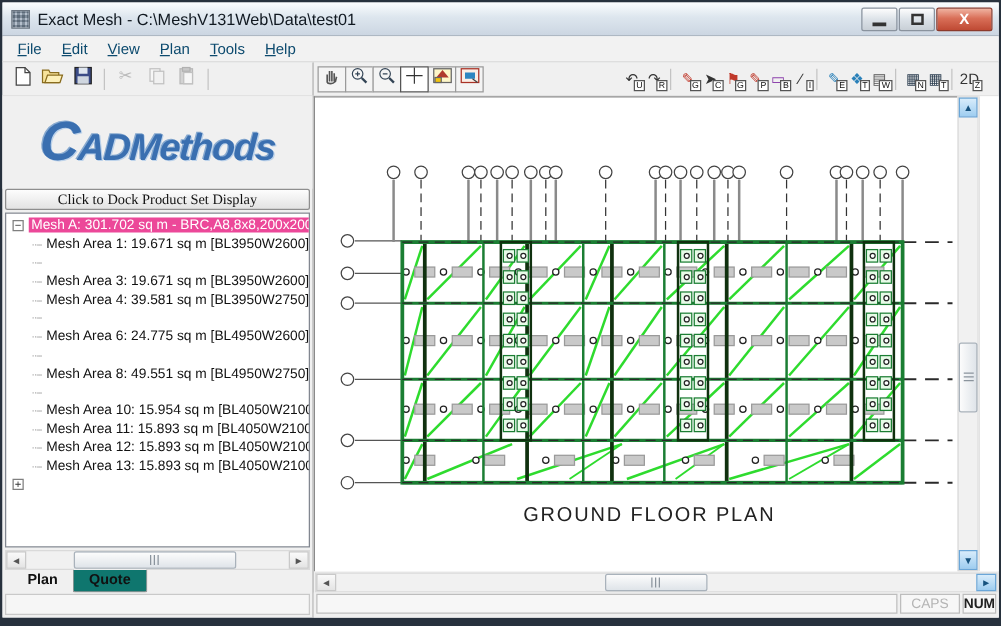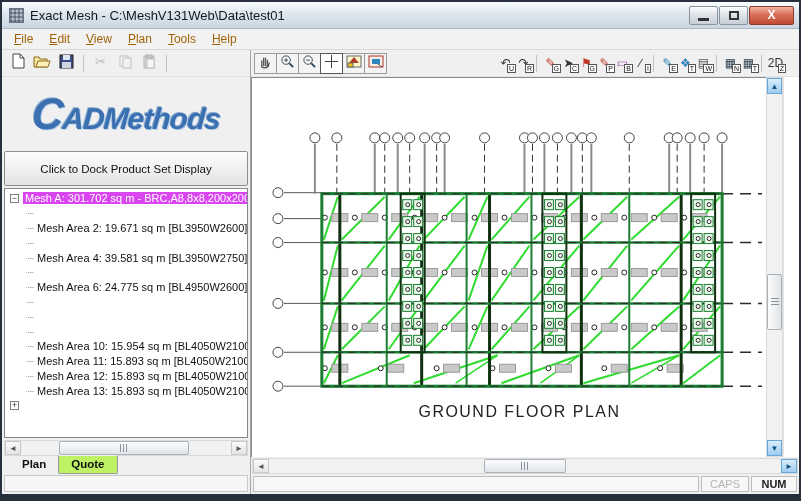--- a/index.html
+++ b/index.html
@@ -11,76 +11,76 @@
   .title-icon{width:15px;height:15px;flex:none;border:1px solid #6a7480;background:
     repeating-linear-gradient(0deg,#9aa5b0 0 2px,#d7dde4 2px 4px),
     repeating-linear-gradient(90deg,#9aa5b0 0 2px,#d7dde4 2px 4px);background-blend-mode:multiply}
   .title-text{font-size:13px;color:#101820;white-space:nowrap}
   .win-btns{margin-left:auto;display:flex;align-items:flex-start}
   .win-btn{width:29px;height:19px;border:1px solid #8a939e;background:linear-gradient(#fdfdfd,#dce2e8 50%,#c8cfd6);display:flex;align-items:center;justify-content:center;font-size:10px;color:#333;border-radius:2px;margin-left:1px}
   .win-btn.close{width:45px;background:linear-gradient(#f0b3a1,#d96f58 45%,#bf4a34);border-color:#8c3a2b;color:#fff;font-weight:bold;font-size:12px}
   .minimize-glyph{width:11px;height:3px;background:#333;margin-top:8px}
   .maximize-glyph{width:10px;height:9px;border:2px solid #333}
   
-  .menubar{height:21px;flex:none;background:#f2f2f2;display:flex;align-items:flex-end;padding-left:4px;border-bottom:1px solid #d8d8d8;font-size:12px;color:#a16207}
+  .menubar{height:21px;flex:none;background:#f2f2f2;display:flex;align-items:flex-end;padding-left:4px;border-bottom:1px solid #d8d8d8;font-size:12px;color:#0c4a6e}
   .menu-item{padding:3px 8px}
   
   .main{flex:1;display:flex;min-height:0}
   .left{width:249px;flex:none;border-right:1px solid #a6a6a6;display:flex;flex-direction:column;background:#f0f0f0}
   .file-toolbar{height:27px;flex:none;display:flex;align-items:center;padding:0 5px;gap:2px;border-bottom:1px solid #e2e2e2}
   .tb-btn{width:22px;height:22px;display:flex;align-items:center;justify-content:center}
   .tb-btn.disabled{opacity:.45;filter:grayscale(1)}
   .tb-sep{width:1px;height:17px;background:#c3c3c3;margin:0 4px}
   .logo-box{height:74px;flex:none;display:flex;align-items:center;justify-content:center;background:#f0f0f0;overflow:hidden}
   .logo-text{display:block;font-style:italic;font-weight:bold;color:#3a6fb0;font-size:30px;letter-spacing:-1px;transform:skewX(-4deg);text-shadow:1px 1px 0 #bcd2ea,-1px -1px 0 #87a9cf}
   .logo-text::first-letter{font-size:44px}
-  .dock-btn{height:35px;flex:none;margin:0 2px;border:1px solid #8e8e8e;background:linear-gradient(#fdfdfd,#e3e3e3);font-size:11.5px;color:#111;border-radius:2px;font-family:Liberation Sans, sans-serif}
+  .dock-btn{height:17px;flex:none;margin:0 2px;border:1px solid #8e8e8e;background:linear-gradient(#fdfdfd,#e3e3e3);font-size:11.5px;color:#111;border-radius:2px;font-family:Liberation Serif, serif}
   .tree-wrap{flex:1;margin:2px 2px 0;border:1px solid #828790;background:#fff;overflow:hidden;font-size:11px;color:#111;padding-top:2px}
   .tree-row{height:14.8px;display:flex;align-items:center;white-space:nowrap}
   .tree-row.child{padding-left:20px}
   .expander{width:9px;height:9px;flex:none;border:1px solid #7f7f7f;font-size:9px;line-height:7px;text-align:center;margin:0 4px 0 5px;background:#fff;color:#333}
   .guide{color:#a9a9a9;font-size:9px;margin-right:2px;letter-spacing:-1px}
   .tree-label{padding:0 2px}
-  .tree-row.selected .tree-label{background:#d946ef;color:#fff}
+  .tree-row.selected .tree-label{background:#ec4899;color:#fff}
   
   .h-scroll{height:16px;flex:none;margin:2px 2px 0;display:flex;align-items:stretch;background:#f1f1f1;border:1px solid #dadada}
   .h-arrow{width:16px;flex:none;display:flex;align-items:center;justify-content:center;font-size:8px;color:#555;background:linear-gradient(#fafafa,#e4e4e4);border:1px solid #c9c9c9}
   .h-arrow.hl{background:linear-gradient(#d8ecfb,#9ecdf0);border-color:#6aa6d8;color:#16527e}
   .h-track{flex:1;position:relative}
   .h-thumb{position:absolute;top:0;height:100%;background:linear-gradient(#fcfcfc,#dfe4e9);border:1px solid #a9b2bb;border-radius:2px;display:flex;align-items:center;justify-content:center;gap:2px}
   .grip{width:1px;height:8px;background:#8b949d}
   .grip.h{width:8px;height:1px}
   
   .tabs{height:19px;flex:none;display:flex;align-items:flex-start;padding-left:8px;font-size:11.5px;font-weight:bold;color:#111}
-  .tab{padding:2px 12px 3px;border:1px solid #9a9a9a;border-top:1px solid #f0f0f0;background:#bef264;border-radius:0 0 2px 2px;margin-top:-1px}
+  .tab{padding:2px 12px 3px;border:1px solid #9a9a9a;border-top:1px solid #f0f0f0;background:#0f766e;border-radius:0 0 2px 2px;margin-top:-1px}
   .tab.active{border:none;background:transparent;padding-top:3px}
   .left-strip{height:17px;flex:none;margin:0 2px 2px;border:1px solid #c9c9c9;background:#f6f6f6}
   
   .right{flex:1;display:flex;flex-direction:column;background:#f0f0f0;min-width:0}
   .view-toolbar{height:27px;flex:none;display:flex;align-items:center;padding:0 3px;border-bottom:1px solid #e3e3e3;overflow:hidden}
   .nav-btn{width:23px;height:21px;flex:none;border:1px solid #9a9a9a;margin-right:-1px;background:#f4f4f4;display:flex;align-items:center;justify-content:center}
   .nav-btn.pressed{background:#fff;border:1px solid #555;z-index:1}
   .tool-group{display:flex;align-items:center;margin-left:auto;margin-right:12px}
   .tool-btn{width:17px;height:19px;flex:none;position:relative;margin-left:1px;display:flex;align-items:center;justify-content:center;font-size:11px}
   .tool-btn .glyph{font-size:12px;line-height:12px}
   .badge{position:absolute;right:-2px;bottom:0;font-size:7px;line-height:7px;border:1px solid #555;background:#fff;color:#111;padding:0 1px;font-family:"Liberation Sans",sans-serif}
   .tool-sep{width:1px;height:17px;background:#c3c3c3;margin:0 4px}
   .canvas-row{flex:1;display:flex;min-height:0}
   .canvas{flex:1;background:#fff;border-left:1px solid #8a8a8a;border-top:1px solid #8a8a8a;min-width:0}
   .canvas svg{width:100%;height:100%;display:block}
   .v-scroll{width:17px;flex:none;display:flex;flex-direction:column;background:#f1f1f1;border:1px solid #dadada}
   .v-arrow{height:16px;flex:none;display:flex;align-items:center;justify-content:center;font-size:8px;color:#16527e;background:linear-gradient(#d8ecfb,#9ecdf0);border:1px solid #6aa6d8}
   .v-track{flex:1;position:relative}
   .v-thumb{position:absolute;left:0;width:100%;background:linear-gradient(90deg,#fcfcfc,#dfe4e9);border:1px solid #a9b2bb;border-radius:2px;display:flex;flex-direction:column;align-items:center;justify-content:center;gap:2px}
   .canvas-spacer{width:16px;flex:none;background:#fff;border-left:1px solid #e3e3e3}
-  .status-row{height:20px;flex:none;display:flex;align-items:center;gap:2px;padding:1px 2px;background:#f0f0f0}
+  .status-row{height:20px;flex:none;display:flex;align-items:flex-start;gap:2px;padding:1px 2px;background:#f0f0f0}
   .status-field{height:16px;border:1px solid #bdbdbd;background:#f7f7f7;font-size:11px;display:flex;align-items:center;justify-content:center}
   .status-main{flex:1}
   .status-caps{width:48px;color:#b5b5b5;flex:none}
-  .status-num{width:46px;color:#222;flex:none;font-weight:bold}
+  .status-num{width:27px;color:#222;flex:none;font-weight:bold}
 </style>
 </head>
 <body>
 
 <div class="window">
 
   <div class="titlebar">
     <div class="title-icon"></div>
     <div class="title-text">Exact Mesh - C:\MeshV131Web\Data\test01</div>
     <div class="win-btns">
@@ -152,44 +152,46 @@
         <span class="logo-text">CADMethods</span>
       </div>
       <button class="dock-btn">Click to Dock Product Set Display</button>
       <div class="tree-wrap">
           <div class="tree-row selected">
             <span class="expander">−</span>
             <span class="tree-label">Mesh A: 301.702 sq m - BRC,A8,8x8,200x200</span>
           </div>
           <div class="tree-row child">
             <span class="guide">··--</span>
-          </div>
-          <div class="tree-row child">
-            <span class="guide">··--</span>
-            <span class="tree-label">Mesh Area 2: 19.671  sq m [BL3950W2600]</span>
-          </div>
-          <div class="tree-row child">
-            <span class="guide">··--</span>
+            <span class="tree-label">Mesh Area 1: 19.671  sq m [BL3950W2600]</span>
+          </div>
+          <div class="tree-row child">
+            <span class="guide">··--</span>
+          </div>
+          <div class="tree-row child">
+            <span class="guide">··--</span>
+            <span class="tree-label">Mesh Area 3: 19.671  sq m [BL3950W2600]</span>
           </div>
           <div class="tree-row child">
             <span class="guide">··--</span>
             <span class="tree-label">Mesh Area 4: 39.581  sq m [BL3950W2750]</span>
           </div>
           <div class="tree-row child">
             <span class="guide">··--</span>
           </div>
           <div class="tree-row child">
             <span class="guide">··--</span>
             <span class="tree-label">Mesh Area 6: 24.775  sq m [BL4950W2600]</span>
           </div>
           <div class="tree-row child">
             <span class="guide">··--</span>
           </div>
           <div class="tree-row child">
             <span class="guide">··--</span>
+            <span class="tree-label">Mesh Area 8: 49.551  sq m [BL4950W2750]</span>
           </div>
           <div class="tree-row child">
             <span class="guide">··--</span>
           </div>
           <div class="tree-row child">
             <span class="guide">··--</span>
             <span class="tree-label">Mesh Area 10: 15.954  sq m [BL4050W2100]</span>
           </div>
           <div class="tree-row child">
             <span class="guide">··--</span>

